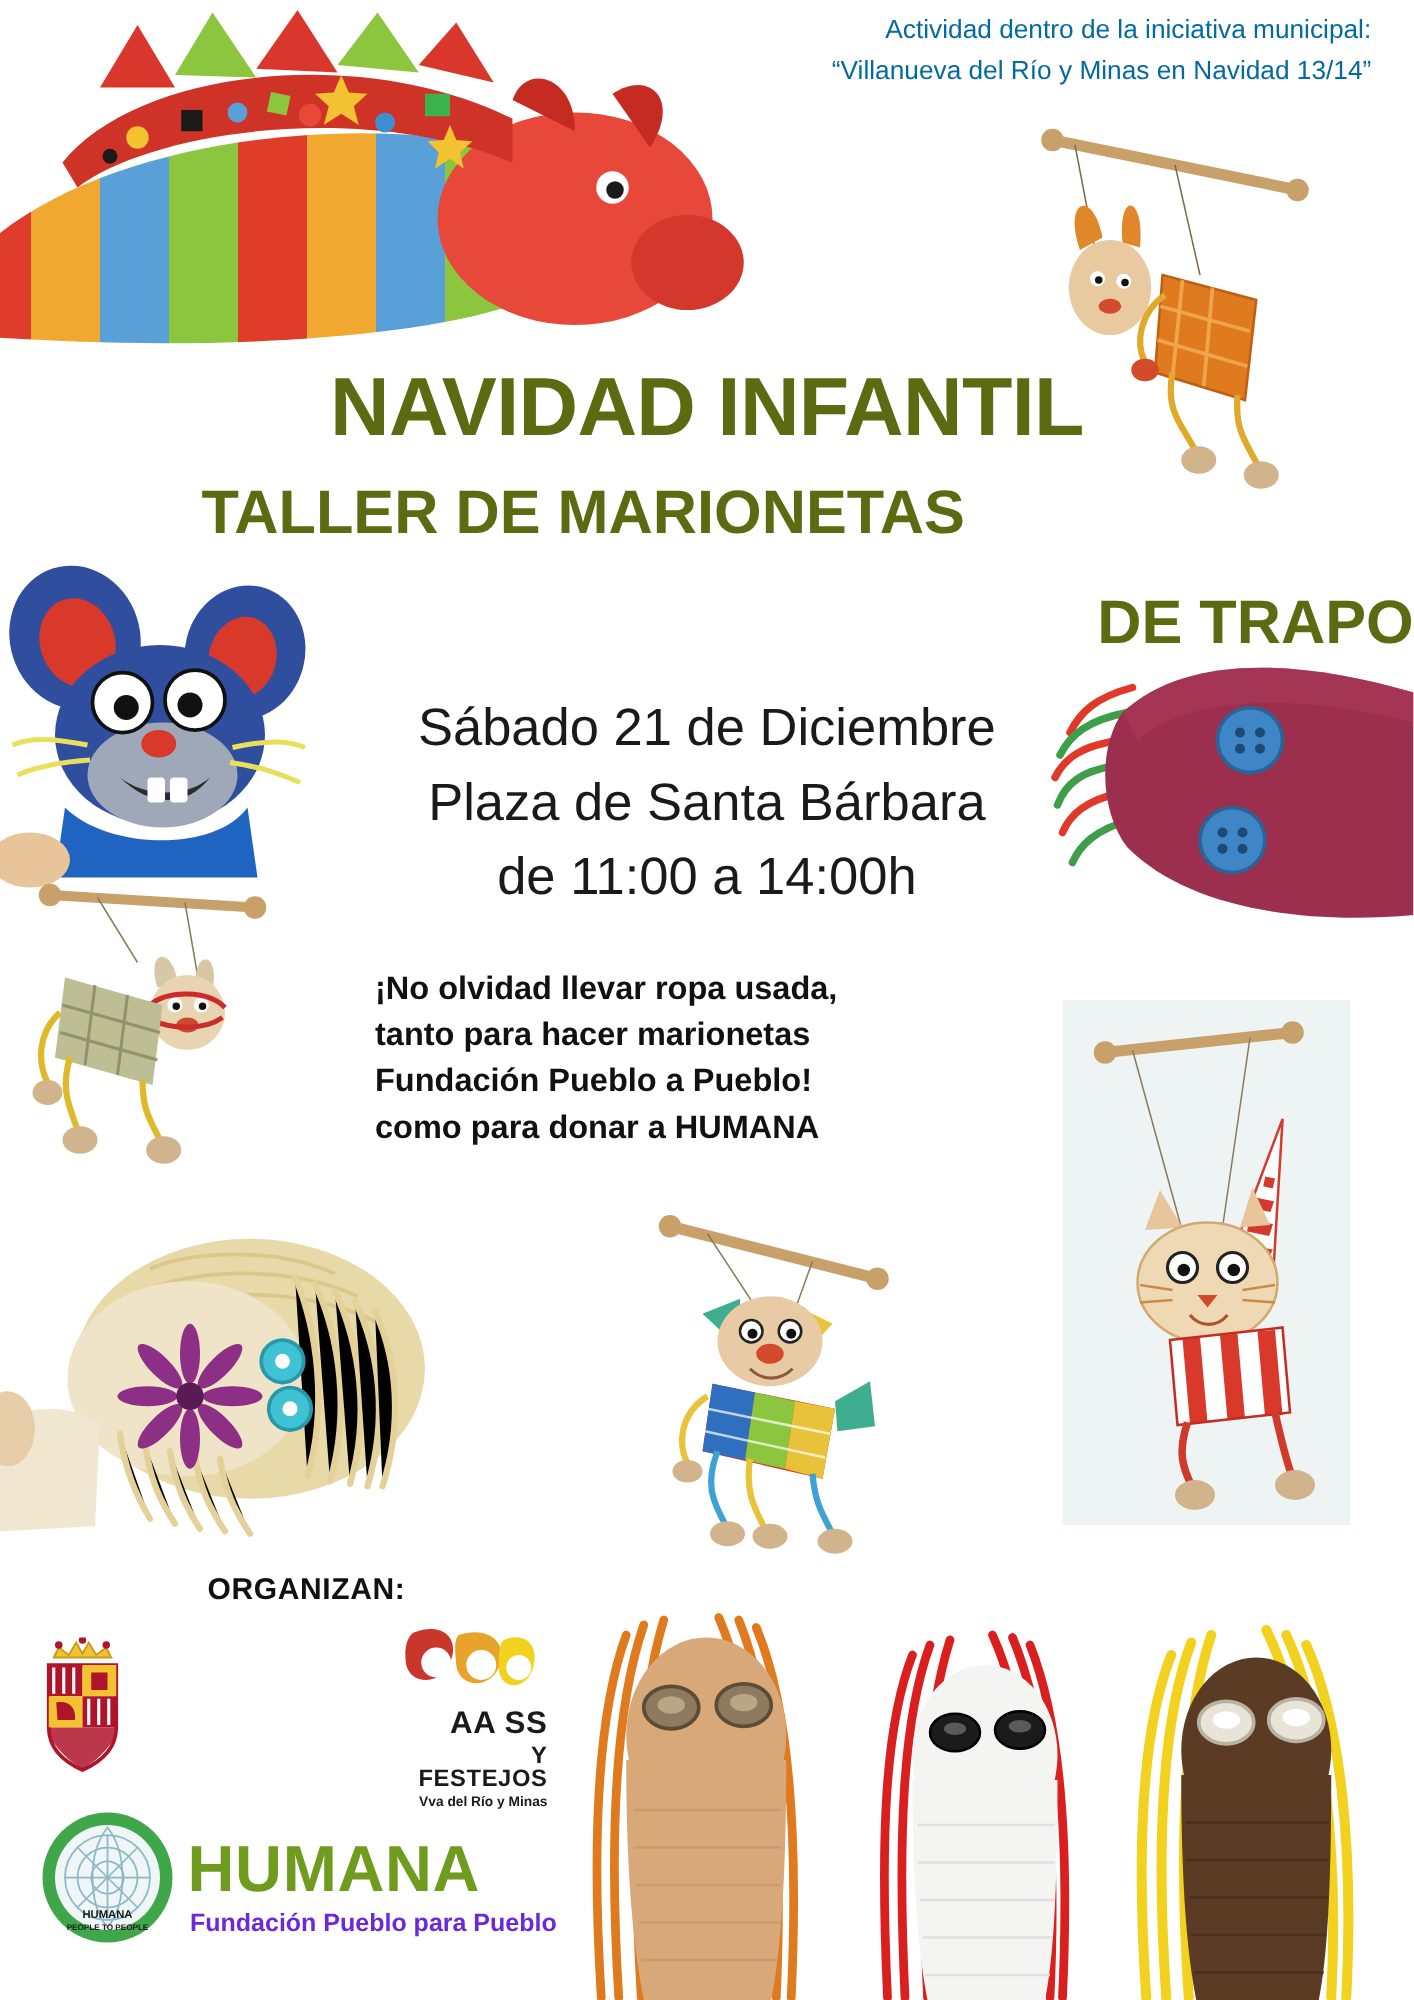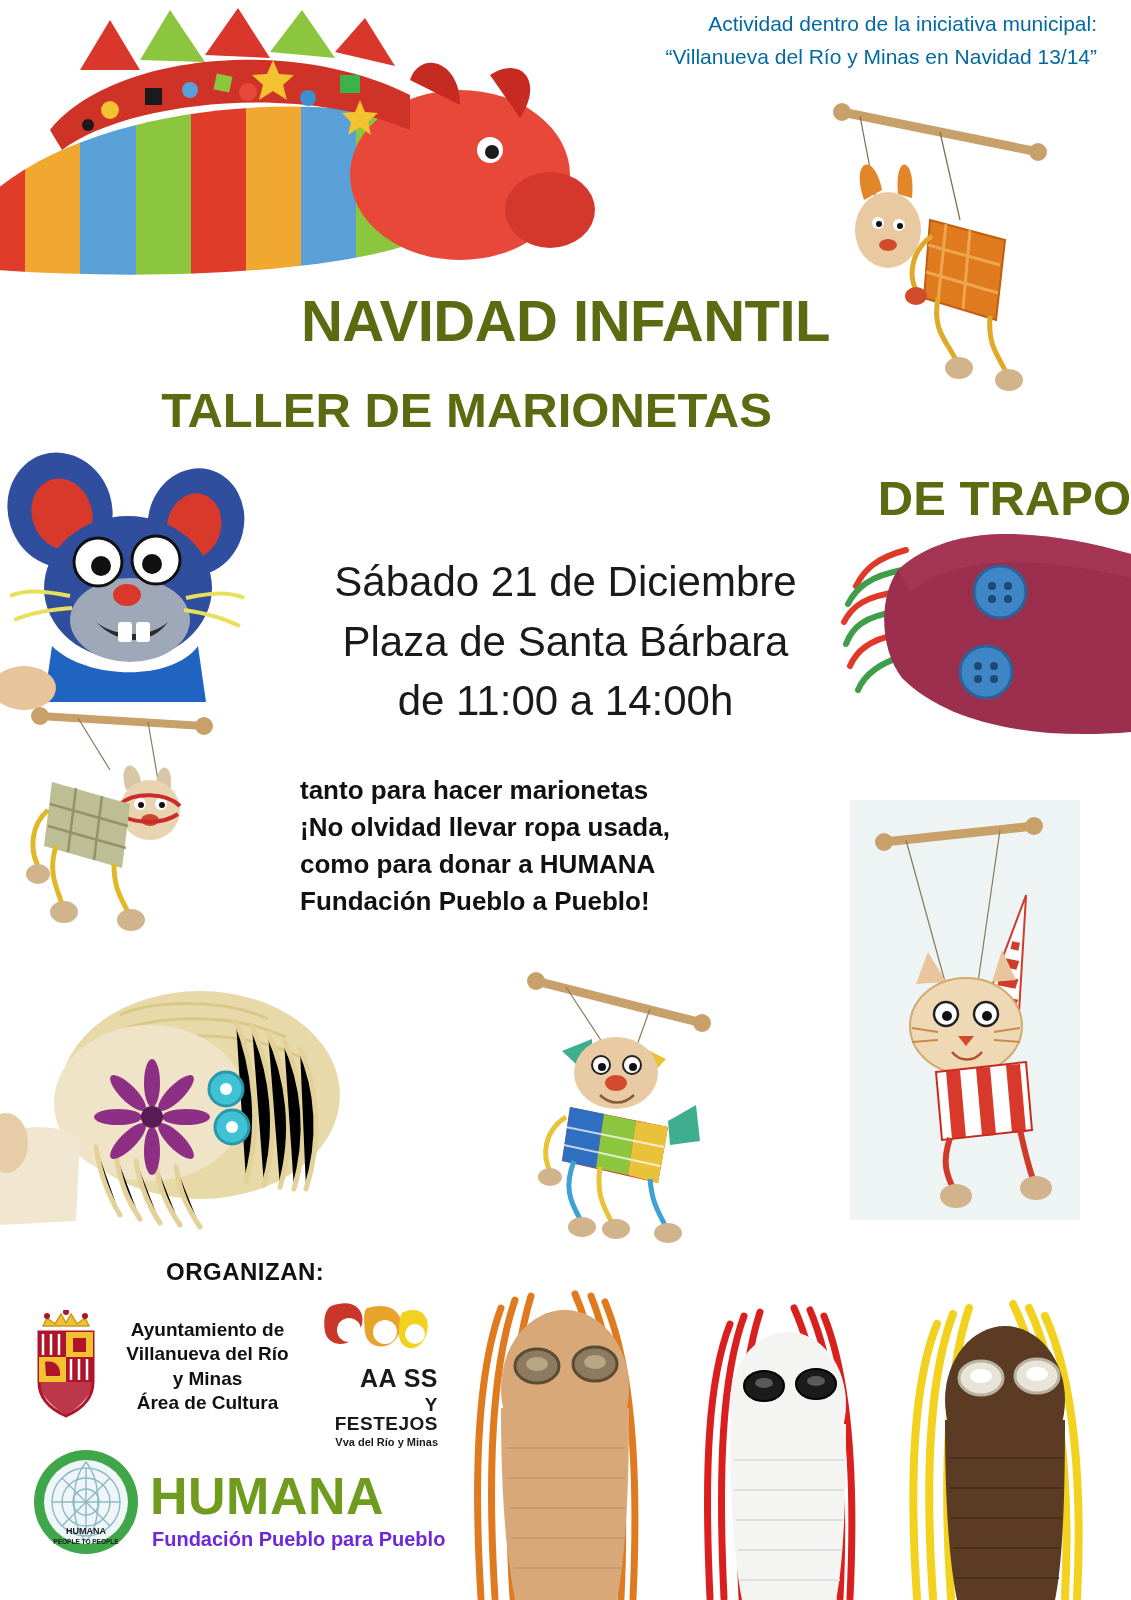--- a/index.html
+++ b/index.html
@@ -31,21 +31,21 @@
     font-family: "Liberation Sans", sans-serif;
   }
 
   
   .title-main {
     position: absolute;
     left: 0;
     top: 287px;
     width: 1131px;
     text-align: center;
-    font-size: 58px;
+    font-size: 66px;
     font-weight: bold;
     letter-spacing: -0.5px;
     color: #5b6b11;
     font-family: "Liberation Sans", sans-serif;
   }
   .title-sub1 {
     position: absolute;
     left: 0;
     top: 382px;
     width: 933px;
@@ -406,24 +406,24 @@
         <path d="M 96 164 C 96 188, 102 196, 110 212"></path>
         <path d="M 30 110 C 12 126, 12 150, 20 166"></path>
       </g>
       <ellipse cx="46" cy="212" rx="14" ry="11" fill="#d2b48c"></ellipse>
       <ellipse cx="113" cy="220" rx="14" ry="11" fill="#d2b48c"></ellipse>
       <ellipse cx="20" cy="174" rx="12" ry="10" fill="#d2b48c"></ellipse>
     </svg>
   </div>
 
   <div class="note">
+    <div>¡No olvidad llevar ropa usada,</div>
     <div>tanto para hacer marionetas</div>
-    <div>¡No olvidad llevar ropa usada,</div>
+    <div>Fundación Pueblo a Pueblo!</div>
     <div>como para donar a HUMANA</div>
-    <div>Fundación Pueblo a Pueblo!</div>
   </div>
 
   <div class="photo" style="left:0px;top:975px;width:360px;height:270px;">
     <svg viewBox="0 0 360 270" width="360" height="270">
 
       <ellipse cx="200" cy="120" rx="140" ry="104" fill="#e8d9a8"></ellipse>
       <g stroke="#dcc78a" stroke-width="3">
         <path d="M 120 40 C 150 26, 220 22, 268 44" fill="none"></path>
         <path d="M 110 60 C 150 40, 230 36, 286 62" fill="none"></path>
         <path d="M 104 80 C 150 56, 236 52, 300 82" fill="none"></path>
@@ -602,26 +602,20 @@
         <line x1="54" y1="49" x2="54" y2="70"></line>
       </g>
       <path d="M 6 72 L 60 72 L 60 78 C 52 92, 42 100, 33 105 C 24 100, 14 92, 6 78 Z" fill="#b0142a" opacity="0.85"></path>
       <path d="M 10 16 L 56 16 L 52 8 L 44 14 L 38 4 L 33 13 L 28 4 L 22 14 L 14 8 Z" fill="#f2c230" stroke="#c79a1e" stroke-width="1.5"></path>
       <circle cx="14" cy="6" r="3" fill="#b0142a"></circle>
       <circle cx="33" cy="2" r="3" fill="#b0142a"></circle>
       <circle cx="52" cy="6" r="3" fill="#b0142a"></circle>
     </svg>
   </div>
 
-  <div class="ayto-text">
-    <div>Ayuntamiento de</div>
-    <div>Villanueva del Río</div>
-    <div>y Minas</div>
-    <div>Área de Cultura</div>
-  </div>
 
   <div class="aass">
     <div class="aass-logo">
       <svg viewBox="0 0 110 62" width="110" height="62">
         <path d="M 8 6 C 34 -4, 46 14, 36 32 C 28 48, 6 48, 2 32 C 0 20, 2 10, 8 6 Z" fill="#c9372b"></path>
         <circle cx="26" cy="30" r="12" fill="#ffffff"></circle>
         <path d="M 44 8 C 70 0, 84 16, 76 34 C 68 52, 44 50, 42 32 C 41 20, 40 12, 44 8 Z" fill="#e8a32a"></path>
         <circle cx="62" cy="32" r="12" fill="#ffffff"></circle>
         <path d="M 80 12 C 100 4, 110 20, 102 38 C 94 54, 76 50, 76 34 C 76 24, 76 16, 80 12 Z" fill="#f2d21e"></path>
         <circle cx="92" cy="34" r="10" fill="#ffffff"></circle>

